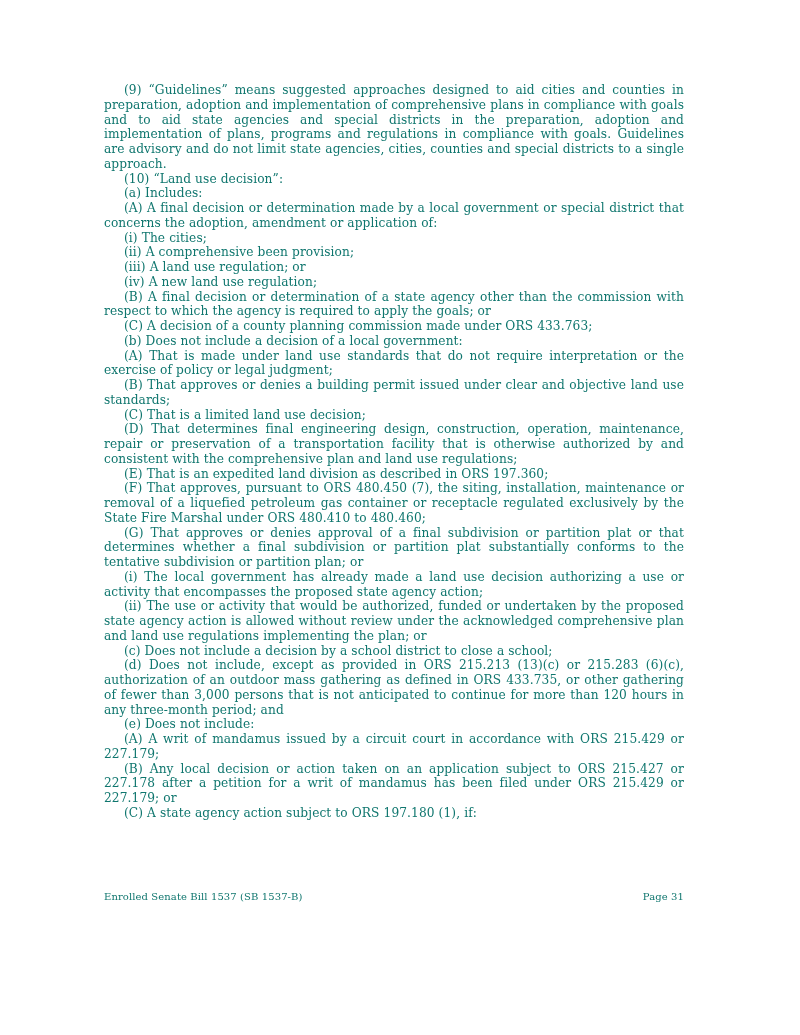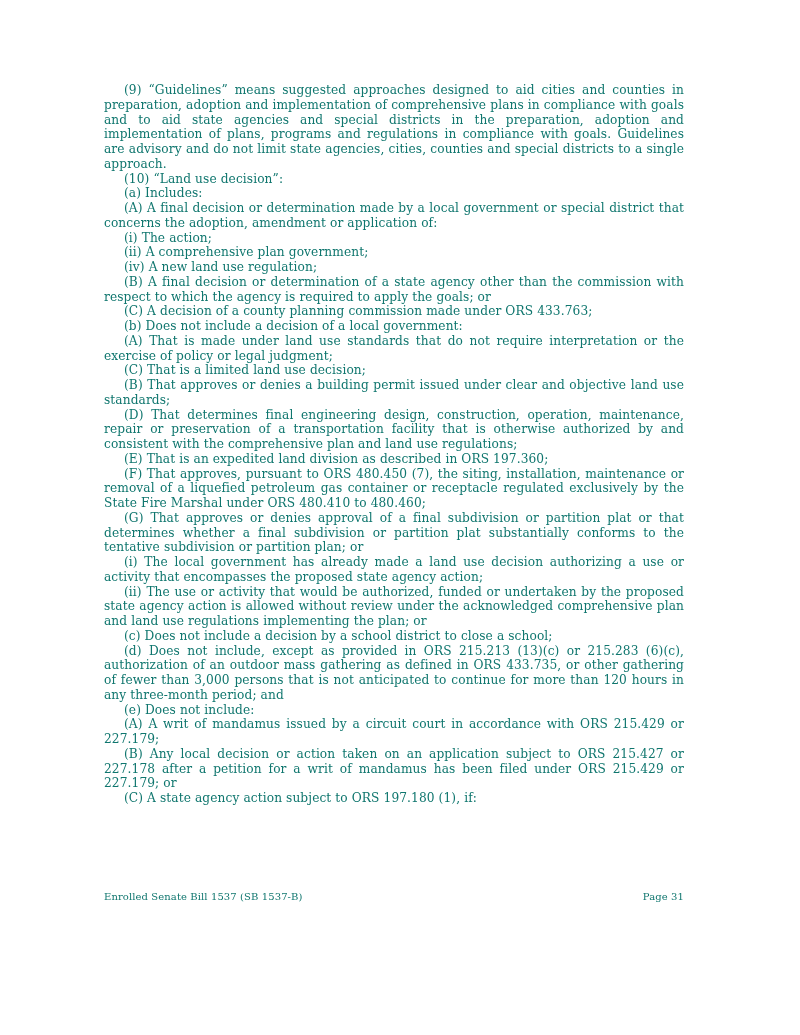--- a/index.html
+++ b/index.html
@@ -47,29 +47,30 @@
 </head>
 <body>
 
 <div class="page">
 
   <div class="content">
     <p class="para">(9) “Guidelines” means suggested approaches designed to aid cities and counties in preparation, adoption and implementation of comprehensive plans in compliance with goals and to aid state agencies and special districts in the preparation, adoption and implementation of plans, programs and regulations in compliance with goals. Guidelines are advisory and do not limit state agencies, cities, counties and special districts to a single approach.</p>
     <p class="para">(10) “Land use decision”:</p>
     <p class="para">(a) Includes:</p>
     <p class="para">(A) A final decision or determination made by a local government or special district that concerns the adoption, amendment or application of:</p>
-    <p class="para">(i) The action;</p>
-    <p class="para">(ii) A comprehensive plan government;</p>
+    <p class="para">(i) The cities;</p>
+    <p class="para">(ii) A comprehensive been provision;</p>
+    <p class="para">(iii) A land use regulation; or</p>
     <p class="para">(iv) A new land use regulation;</p>
     <p class="para">(B) A final decision or determination of a state agency other than the commission with respect to which the agency is required to apply the goals; or</p>
     <p class="para">(C) A decision of a county planning commission made under ORS 433.763;</p>
     <p class="para">(b) Does not include a decision of a local government:</p>
     <p class="para">(A) That is made under land use standards that do not require interpretation or the exercise of policy or legal judgment;</p>
+    <p class="para">(B) That approves or denies a building permit issued under clear and objective land use standards;</p>
     <p class="para">(C) That is a limited land use decision;</p>
-    <p class="para">(B) That approves or denies a building permit issued under clear and objective land use standards;</p>
     <p class="para">(D) That determines final engineering design, construction, operation, maintenance, repair or preservation of a transportation facility that is otherwise authorized by and consistent with the comprehensive plan and land use regulations;</p>
     <p class="para">(E) That is an expedited land division as described in ORS 197.360;</p>
     <p class="para">(F) That approves, pursuant to ORS 480.450 (7), the siting, installation, maintenance or removal of a liquefied petroleum gas container or receptacle regulated exclusively by the State Fire Marshal under ORS 480.410 to 480.460;</p>
     <p class="para">(G) That approves or denies approval of a final subdivision or partition plat or that determines whether a final subdivision or partition plat substantially conforms to the tentative subdivision or partition plan; or</p>
     <p class="para">(i) The local government has already made a land use decision authorizing a use or activity that encompasses the proposed state agency action;</p>
     <p class="para">(ii) The use or activity that would be authorized, funded or undertaken by the proposed state agency action is allowed without review under the acknowledged comprehensive plan and land use regulations implementing the plan; or</p>
     <p class="para">(c) Does not include a decision by a school district to close a school;</p>
     <p class="para">(d) Does not include, except as provided in ORS 215.213 (13)(c) or 215.283 (6)(c), authorization of an outdoor mass gathering as defined in ORS 433.735, or other gathering of fewer than 3,000 persons that is not anticipated to continue for more than 120 hours in any three-month period; and</p>
     <p class="para">(e) Does not include:</p>
     <p class="para">(A) A writ of mandamus issued by a circuit court in accordance with ORS 215.429 or 227.179;</p>

